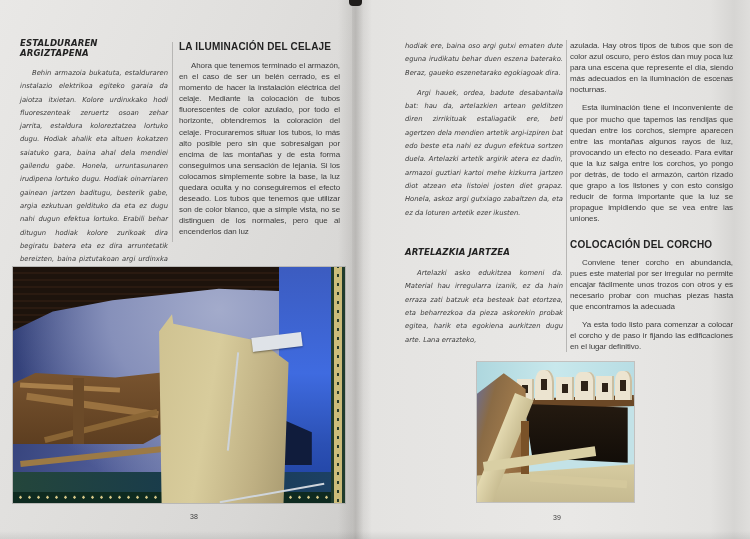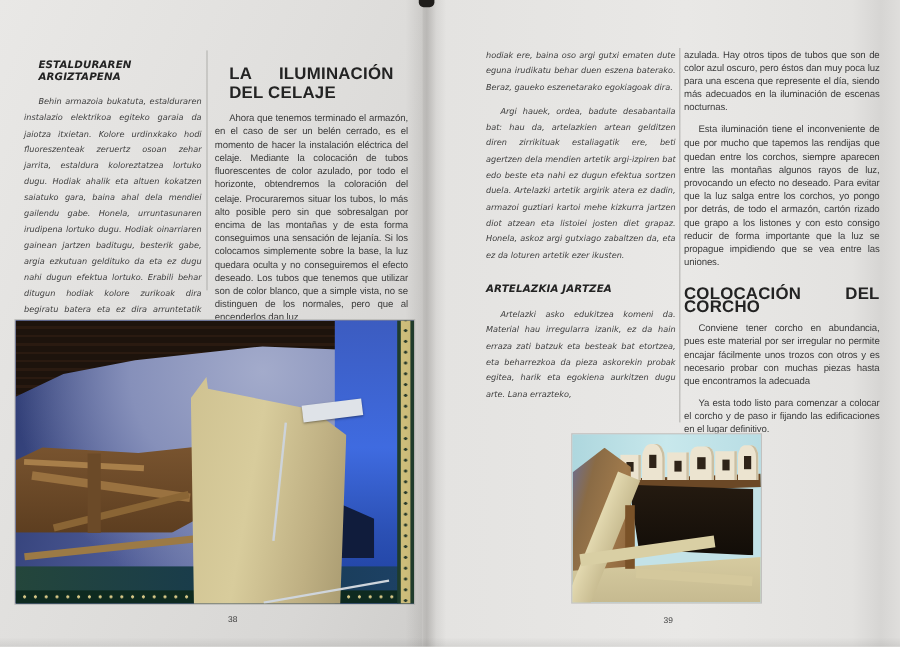--- a/index.html
+++ b/index.html
@@ -16,34 +16,34 @@
   .binding-notch{position:absolute;left:349px;top:0;width:13px;height:6px;background:#1f1d1b;border-radius:0 0 4px 4px;}
   .bottom-shadow{position:absolute;left:0;bottom:0;width:750px;height:8px;
     background:linear-gradient(to bottom,rgba(0,0,0,0),rgba(0,0,0,.07));}
 
   
   .col{position:absolute;text-align:justify;color:#3c3c3c;}
   .bq{font-family:"DejaVu Sans",sans-serif;font-style:italic;font-size:6.8px;line-height:13.3px;}
   .sp{font-family:"Liberation Sans",sans-serif;font-size:8px;line-height:11.1px;letter-spacing:-.1px;}
   .col p{margin:0 0 7px 0;text-indent:12px;}
   .col p.noindent{text-indent:0;}
-  h2{margin:12px;color:#232323;}
+  h2{margin:0;color:#232323;}
   .h-bq{font-family:"DejaVu Sans",sans-serif;font-style:italic;font-weight:bold;font-size:8.6px;letter-spacing:.1px;}
-  .h-sp{font-family:"Liberation Sans",sans-serif;font-weight:bold;font-size:14px;letter-spacing:.2px;}
+  .h-sp{font-family:"Liberation Sans",sans-serif;font-weight:bold;font-size:10px;letter-spacing:.2px;}
 
   .col-bq-left{left:20px;top:38px;width:148px;}
   .col-bq-left h2{margin-bottom:9px;}
   .col-sp-left{left:179px;top:41px;width:161px;}
   .col-sp-left h2{margin-bottom:8px;}
   .divider{position:absolute;width:1px;background:#b7b6b4;}
   .divider-left{left:172px;top:42px;height:200px;}
   .divider-right{left:566px;top:40px;height:312px;}
 
   .col-bq-right{left:405px;top:40px;width:158px;}
-  .col-bq-right h2{margin:15px 0 8px 0;}
+  .col-bq-right h2{margin:26px 0 8px 0;}
   .col-sp-right{left:570px;top:40px;width:163px;}
   .col-sp-right h2{margin:14px 0 7px 0;}
 
   .pagenum{position:absolute;font-size:7px;color:#3e3e3e;font-family:"Liberation Sans",sans-serif;}
   .pagenum-left{left:190px;top:513px;}
   .pagenum-right{left:553px;top:514px;}
 
   .logo{position:absolute;left:4px;top:502px;font-family:"DejaVu Sans",sans-serif;
         font-weight:bold;font-size:23px;line-height:26px;color:#0c0c0c;
         border-top:3px solid #0c0c0c;padding:0 3px 0 1px;letter-spacing:1px;}

